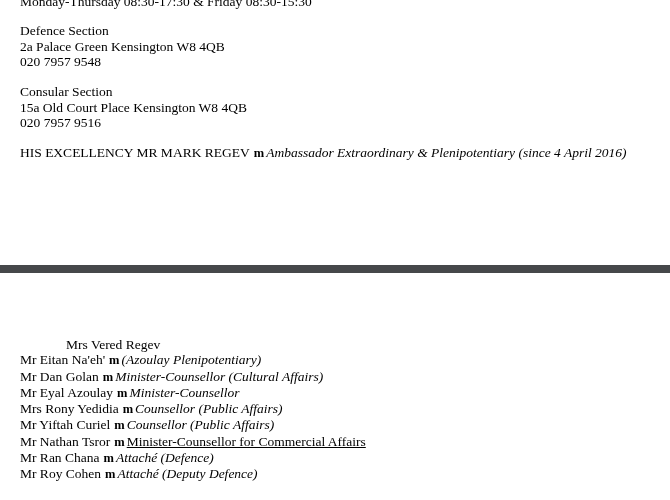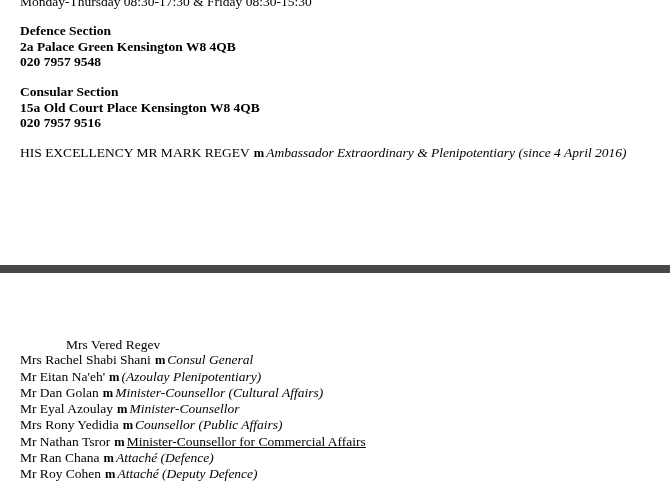--- a/index.html
+++ b/index.html
@@ -21,24 +21,23 @@
     height: 358px;
   }
   .block {
     position: absolute;
     left: 20px;
   }
   .line {
     font-size: 13.5px;
     line-height: 15.5px;
     white-space: nowrap;
-    font-weight: bold;
   }
   .bold {
-    font-weight: bold;
+    font-weight: normal;
   }
   .hours {
     position: absolute;
     left: 20px;
     top: -6px;
     font-size: 13.5px;
     line-height: 15.5px;
     white-space: nowrap;
   }
   .sec-defence { top: 23px; }
@@ -107,23 +106,23 @@
   </div>
 
   <div class="ambassador">
     <span>HIS EXCELLENCY MR MARK REGEV</span><span class="m">m</span><span class="role">Ambassador Extraordinary &amp; Plenipotentiary (since 4 April 2016)</span>
   </div>
 
   <div class="divider"></div>
 
   <div class="names" id="staff-list">
       <div class="name-line indent"><span>Mrs Vered Regev</span></div>
-      <div class="name-line"><span>Mrs Rachel Shabi Shani</span><span class="m">m</span><span class="role">Consul General</span></div>
       <div class="name-line"><span>Mr Eitan Na'eh'</span><span class="m">m</span><span class="role">(Azoulay Plenipotentiary)</span></div>
       <div class="name-line"><span>Mr Dan Golan</span><span class="m">m</span><span class="role">Minister-Counsellor (Cultural Affairs)</span></div>
       <div class="name-line"><span>Mr Eyal Azoulay</span><span class="m">m</span><span class="role">Minister-Counsellor</span></div>
       <div class="name-line"><span>Mrs Rony Yedidia</span><span class="m">m</span><span class="role">Counsellor (Public Affairs)</span></div>
+      <div class="name-line"><span>Mr Yiftah Curiel</span><span class="m">m</span><span class="role">Counsellor (Public Affairs)</span></div>
       <div class="name-line"><span>Mr Nathan Tsror</span><span class="m">m</span><span class="role plain-role">Minister-Counsellor for Commercial Affairs</span></div>
       <div class="name-line"><span>Mr Ran Chana</span><span class="m">m</span><span class="role">Attaché (Defence)</span></div>
       <div class="name-line"><span>Mr Roy Cohen</span><span class="m">m</span><span class="role">Attaché (Deputy Defence)</span></div>
     </div>
 
 </div>
 
 </body></html>

